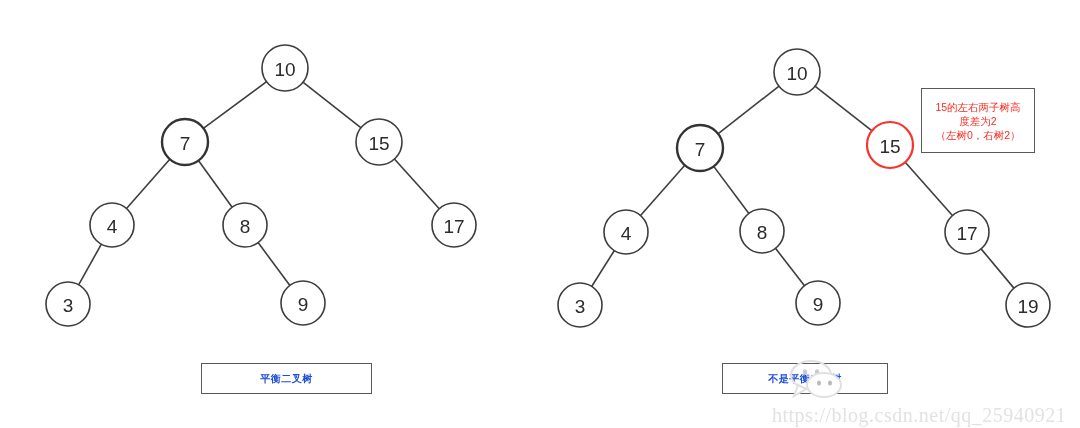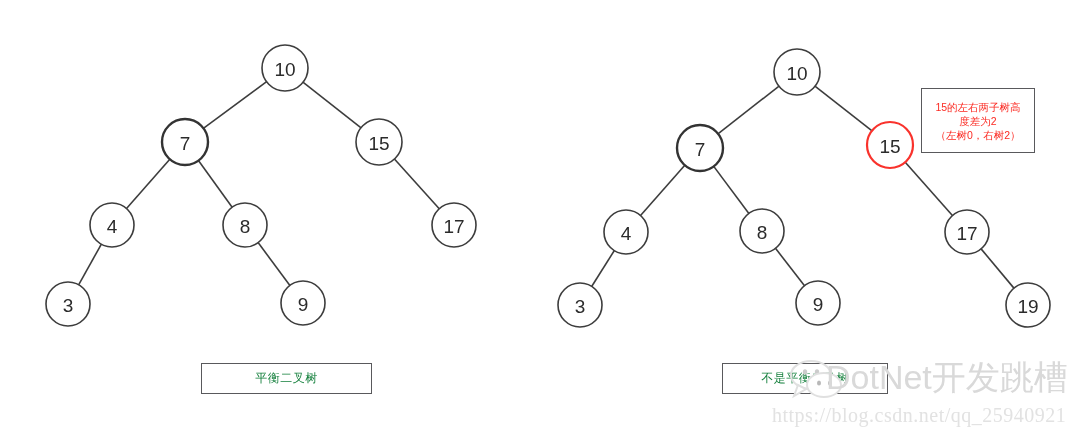--- a/index.html
+++ b/index.html
@@ -53,24 +53,25 @@
     position: absolute;
     box-sizing: border-box;
     background: #ffffff;
     border: 1.5px solid #59595c;
     display: flex;
     align-items: center;
     justify-content: center;
   }
   .caption-text {
     font-family: "Liberation Sans", "DejaVu Sans", sans-serif;
-    font-size: 12px;
-    color: #15803d;
+    font-size: 10px;
+    color: #1d4ed8;
     letter-spacing: 0.5px;
     white-space: nowrap;
+    font-weight: bold;
   }
   .annotation-box {
     position: absolute;
     box-sizing: border-box;
     background: #ffffff;
     border: 1.5px solid #59595c;
     display: flex;
     flex-direction: column;
     align-items: center;
     justify-content: center;
@@ -222,17 +223,16 @@
   <svg class="watermark-logo" id="wm-logo" width="64" height="42" viewBox="0 0 64 42" style="left: 786px; top: 358px;">
     <ellipse cx="25" cy="17" rx="20" ry="14" fill="none" stroke="#e0e0e0" stroke-width="2"></ellipse>
     <path d="M12 27 L8 38 L20 31 Z" fill="#ffffff" stroke="#e0e0e0" stroke-width="2"></path>
     <ellipse cx="19" cy="14" rx="2.2" ry="2.8" fill="#cccccc"></ellipse>
     <ellipse cx="31" cy="14" rx="2.2" ry="2.8" fill="#cccccc"></ellipse>
     <ellipse cx="38" cy="27" rx="17" ry="12" fill="#ffffff" stroke="#e0e0e0" stroke-width="2"></ellipse>
     <ellipse cx="33" cy="25" rx="2" ry="2.6" fill="#b8b8b8"></ellipse>
     <ellipse cx="44" cy="25" rx="2" ry="2.6" fill="#b8b8b8"></ellipse>
   </svg>
 
-  <div class="watermark-brand" id="wm-brand" style="left: 826px; top: 355px;">DotNet开发跳槽</div>
 
   <div class="watermark-url" id="wm-url" style="left: 772px; top: 404px;">https://blog.csdn.net/qq_25940921</div>
 
 </div>
 
 </body></html>

